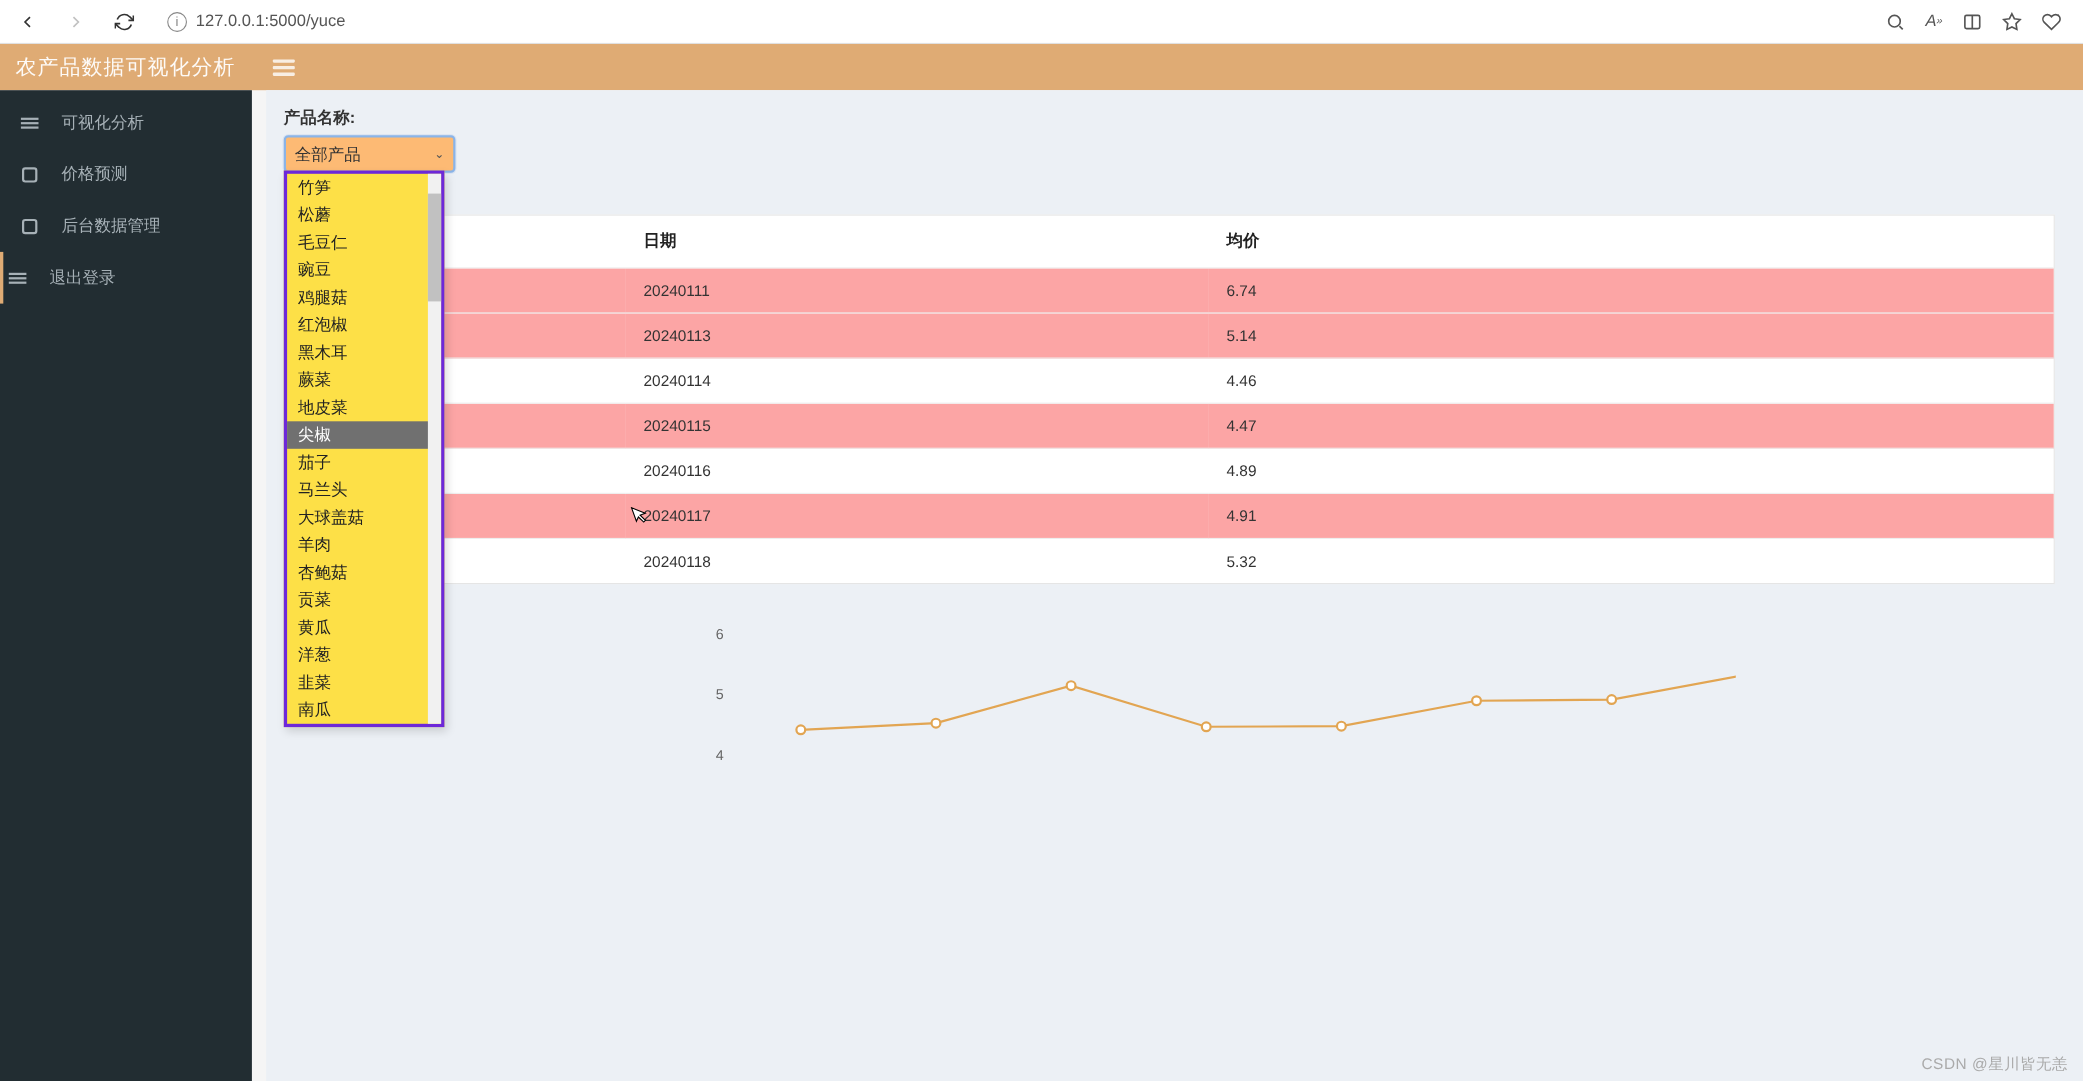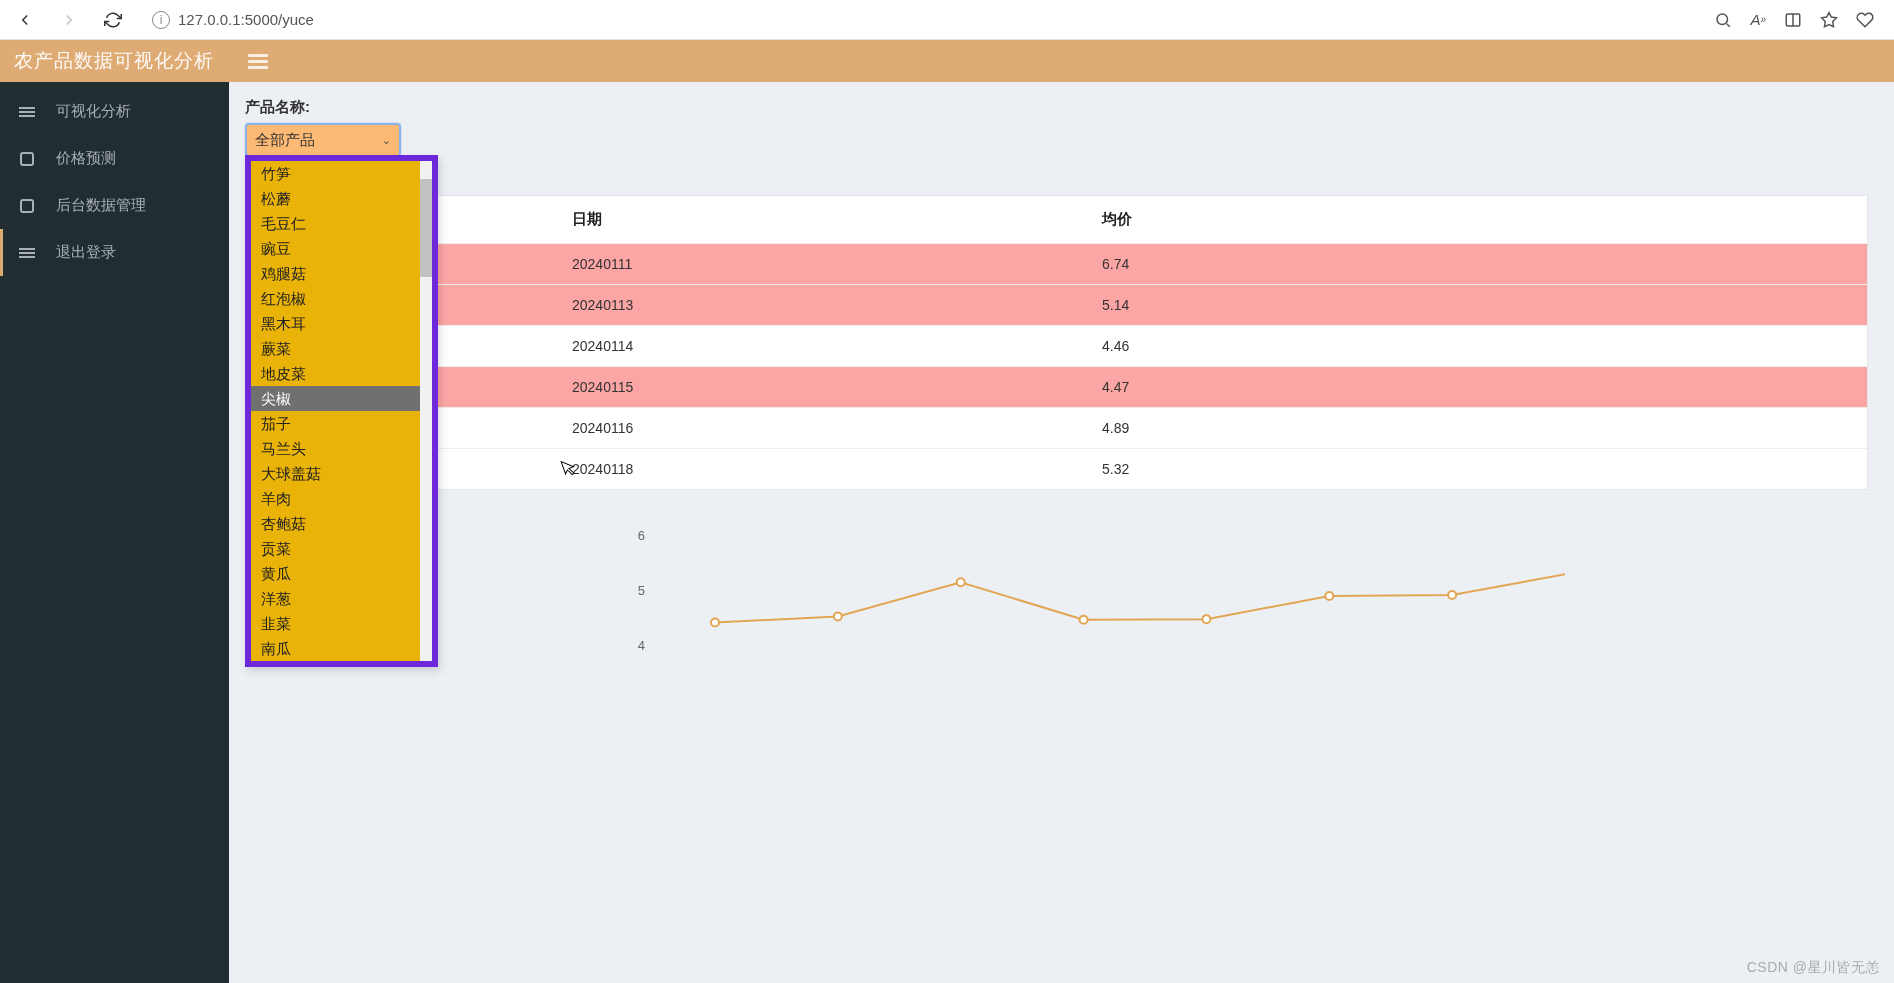--- a/index.html
+++ b/index.html
@@ -17,33 +17,33 @@
 .topbar { height: 42px; background: #dfab74; display: flex; align-items: center; color: #fff; padding: 0 14px; gap: 31px; }
 .topbar .title { font-size: 19px; font-weight: 500; letter-spacing: 1px; opacity:0.95;}
 .topbar .menu-toggle { width:26px; height:26px; display:flex; align-items:center; justify-content:center; cursor:pointer; opacity:0.8;}
 .hamburger{display:inline-block;}
 .hamburger span{display:block;width:20px;height:3px;background:#fff;margin:3px 0;border-radius:1px;}
 
 
 .layout { display: flex; height: calc(100% - 82px); }
 .sidebar { width: 229px; background: #222d32; color: #a7b1b7; padding-top: 6px; }
 .sidebar .item { display: flex; align-items: center; gap: 20px; padding: 14px 18px; font-size: 15px; cursor: pointer; }
-.sidebar .item.active { border-left: 3px solid #dfab74; padding-left:15px;text-align:center;}
+.sidebar .item.active { border-left: 3px solid #dfab74; padding-left:4px;text-align:center;}
 .sidebar .icon { width: 18px; height: 18px; display:inline-flex; align-items:center; justify-content:center;}
 .icon-lines span{display:block;width:16px;height:2px;background:#a7b1b7;margin:2px 0;}
 .icon-square{width:14px;height:14px;border:2px solid #a7b1b7;border-radius:3px;}
 
-.main { flex: 1; background: #ecf0f5; padding: 16px 26px 0 16px; overflow-y:auto; position:relative;}
+.main { flex: 1; background: #ecf0f5; padding: 16px 26px 0 16px; overflow-y:auto; position:relative;margin-left:13px;}
 
 .form-area { position: relative; }
 .form-label { font-size: 15px; color:#333; font-weight:600; }
 .select-box { margin-top: 6px; width: 156px; height: 34px; border: 2px solid #8ab4e8; border-radius: 4px; background:#fdba74; display:flex; align-items:center; justify-content:space-between; padding:0 8px; font-size:15px; color:#333; cursor:pointer; box-shadow:0 0 0 1px rgba(100,150,220,.15);}
 .chev{font-size:11px;color:#555;}
 
-.dropdown { position:absolute; top:57px; left:0; width:193px; background:#eab308; border:6px solid #6d28d9; box-shadow:2px 4px 8px rgba(0,0,0,.15); z-index:50; }
+.dropdown { position:absolute; top:57px; left:0; width:146px; background:#fde047; border:3px solid #6d28d9; box-shadow:2px 4px 8px rgba(0,0,0,.15); z-index:50; }
 .dropdown .opt { padding: 2px 10px; font-size:15px; color:#222; cursor:pointer; line-height:1.4;}
 .dropdown .opt.hover { background:#707070; color:#fff; }
 .dropdown .scroll-track{position:absolute;right:0;top:0;width:12px;height:100%;background:#f1f1f1;}
 .dropdown .scroll-thumb{position:absolute;right:0;top:18px;width:12px;height:98px;background:#c1c1c1;}
 
 .card { background:#fff; border-radius:0; margin-top: 38px; border:1px solid #e5e5e5;}
 .table { width:100%; border-collapse: collapse; }
 .table th { text-align:left; padding:14px 16px; font-size:15px; font-weight:700; color:#222;}
 .table td { padding:12px 16px; font-size:14px; color:#333; border-top:1px solid #eee;}
 .table tr.odd td{ background:#fca5a5;}
@@ -224,20 +224,25 @@
             <tr class="odd">
               <td></td>
               <td>20240115</td>
               <td>4.47</td>
             </tr>
             <tr>
               <td></td>
               <td>20240116</td>
               <td>4.89</td>
             </tr>
+            <tr class="odd">
+              <td></td>
+              <td>20240117</td>
+              <td>4.91</td>
+            </tr>
             <tr>
               <td></td>
               <td>20240118</td>
               <td>5.32</td>
             </tr>
           </tbody>
       </table>
     </div>
 
     <div class="chart-area">

